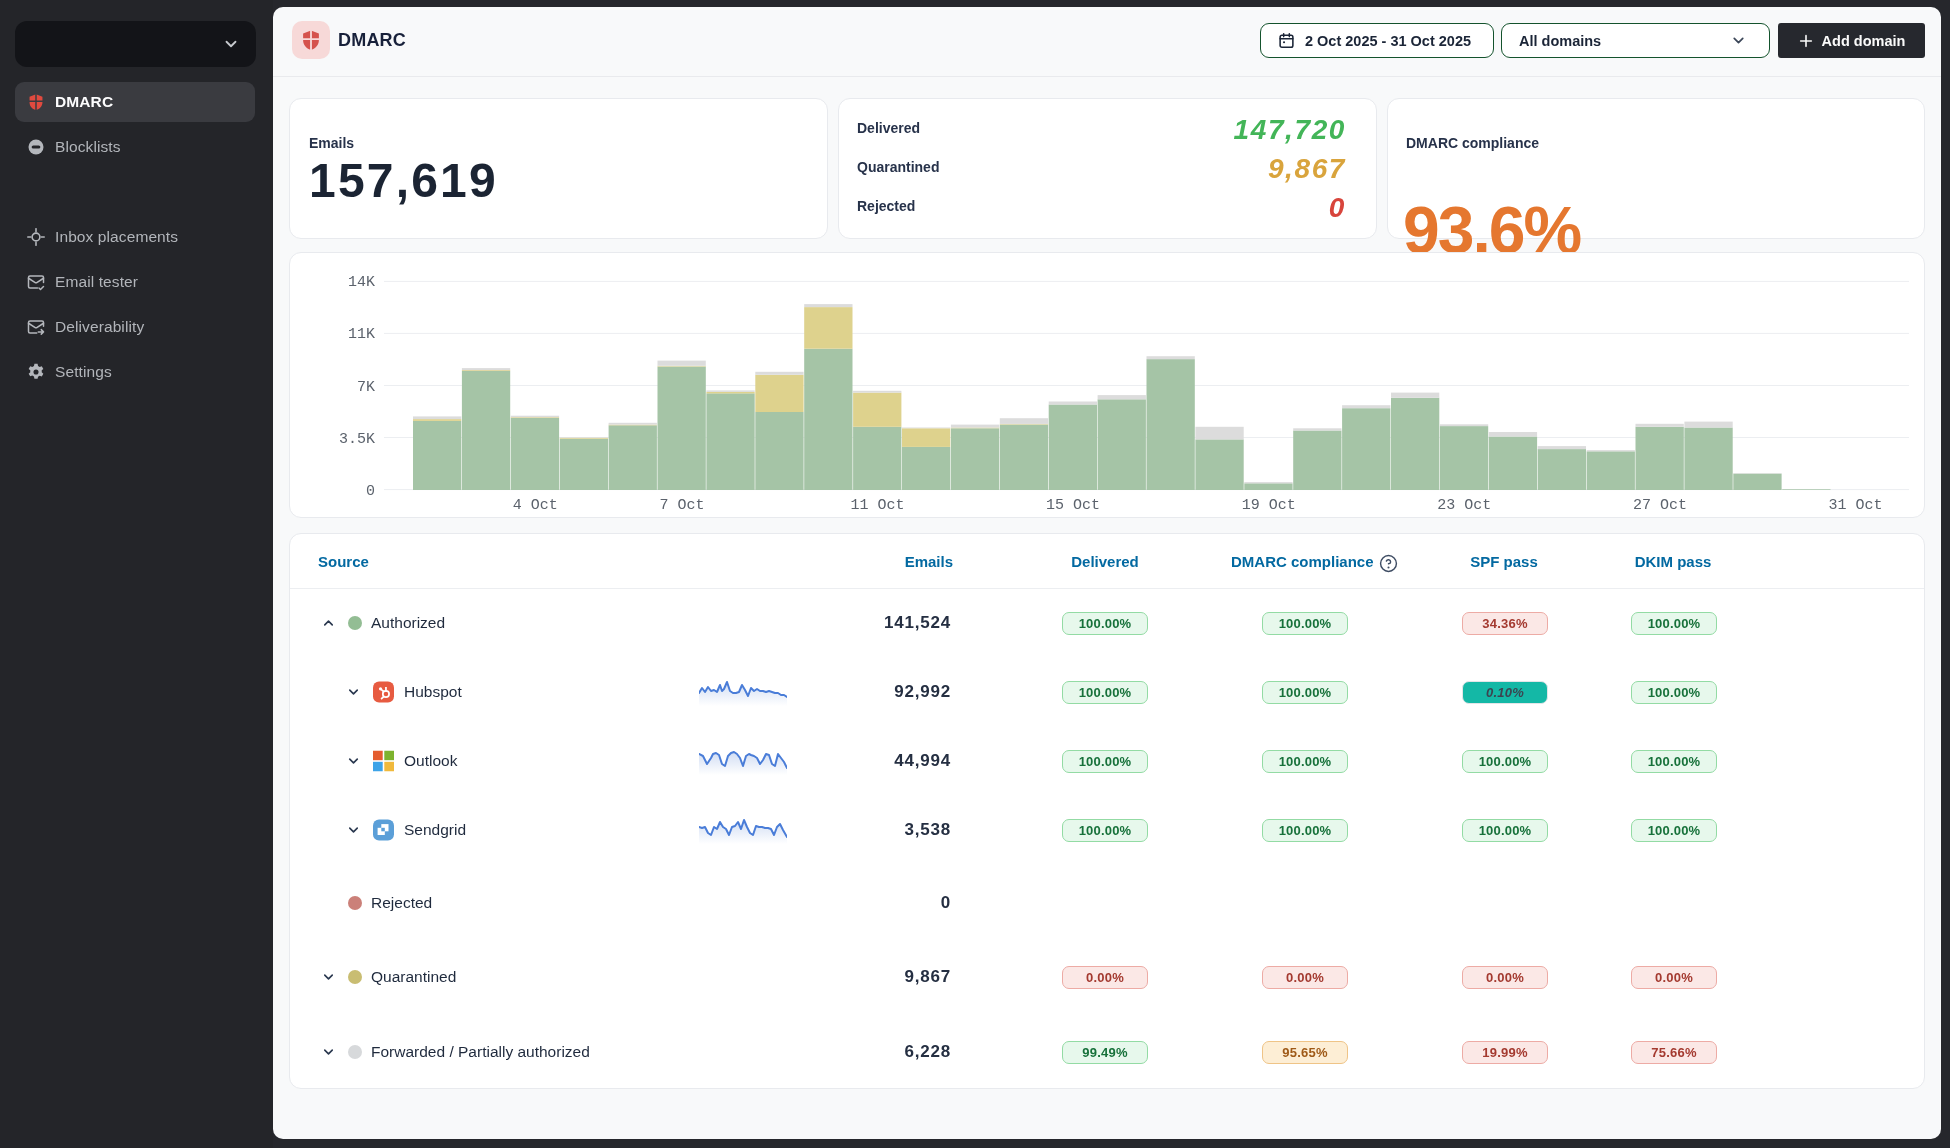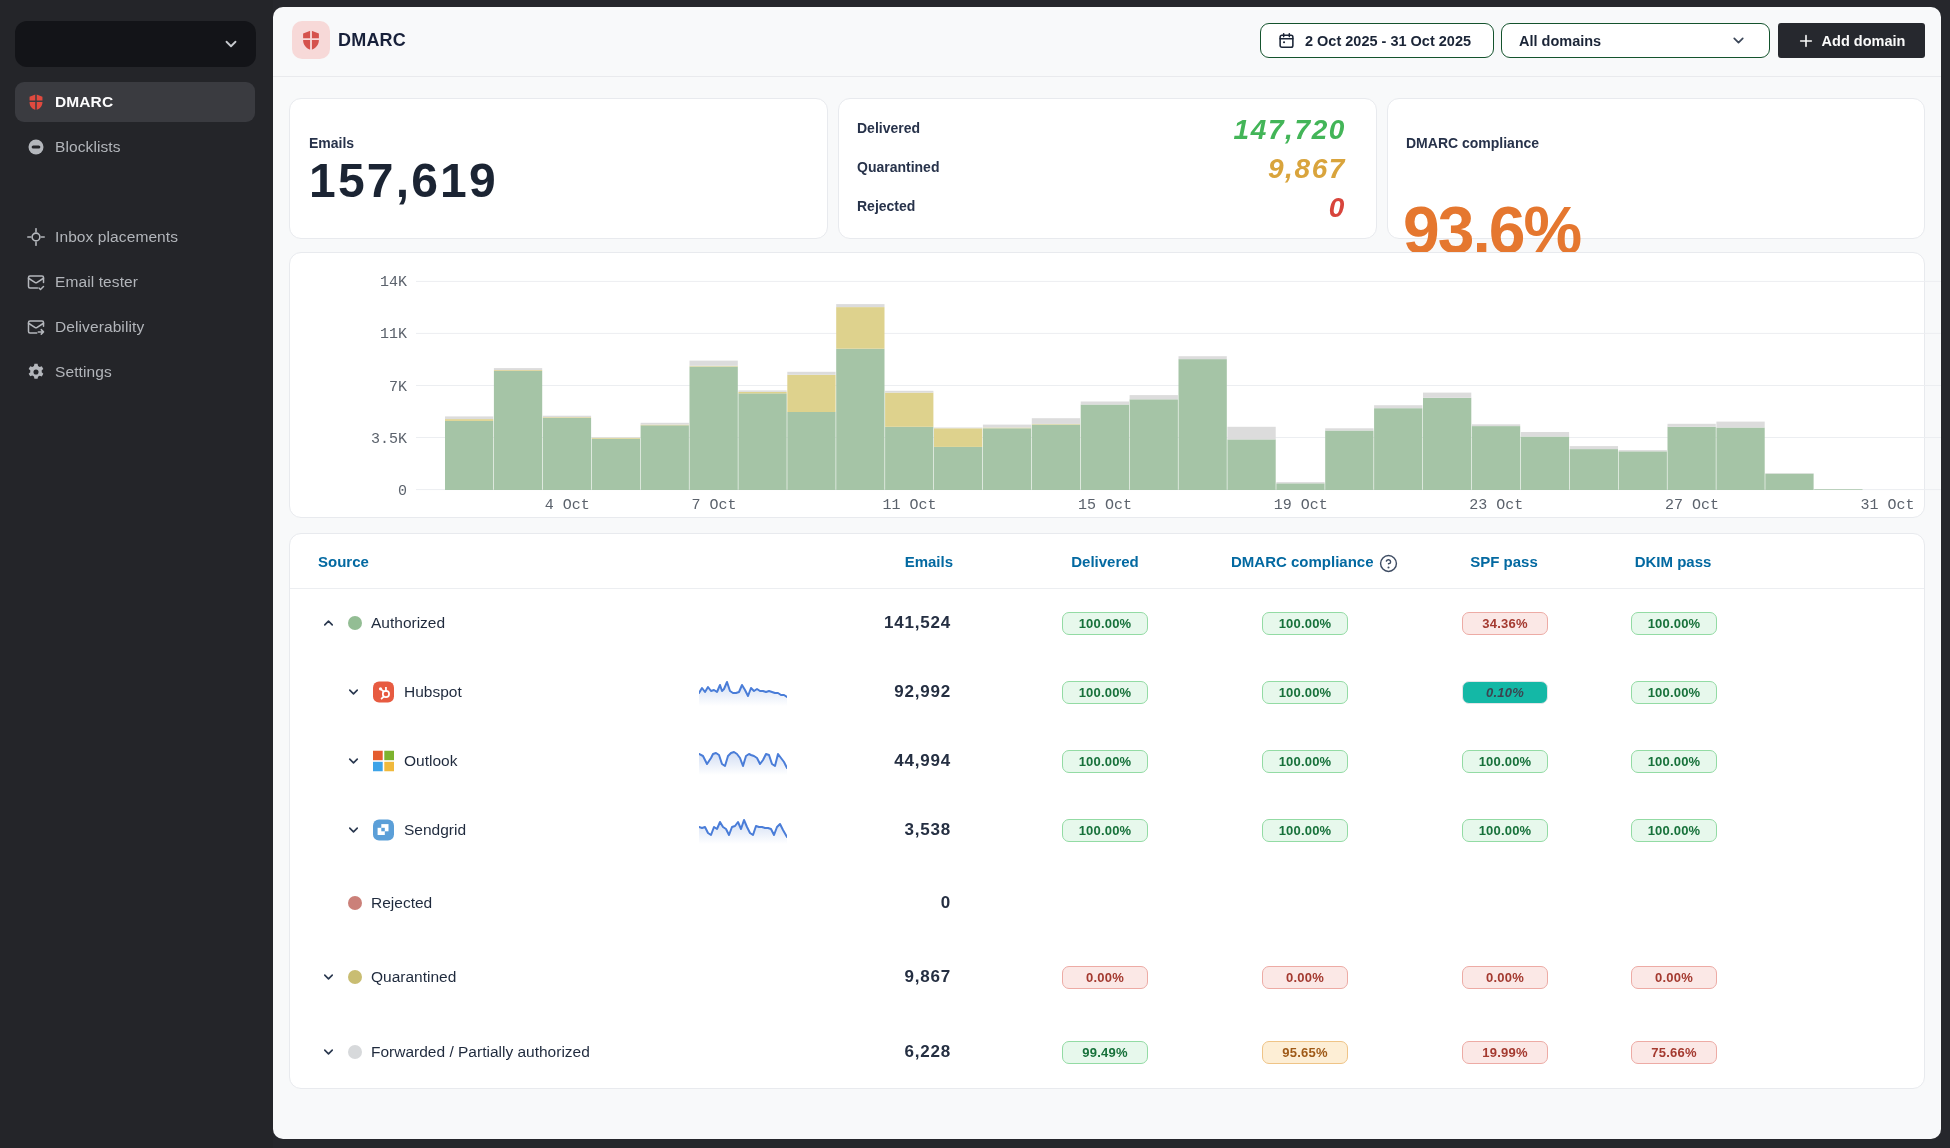--- a/index.html
+++ b/index.html
@@ -21,21 +21,21 @@
 #htitle { position:absolute; left:65px; top:23px; font-size:18px; font-weight:700; color:#18213a; letter-spacing:.2px; }
 .btn { position:absolute; top:16px; height:35px; background:#fff; border:1px solid #14532d; border-radius:9px; display:flex; align-items:center; font-size:14.5px; font-weight:600; color:#1b2537; }
 #adddom { position:absolute; top:16px; left:1505px; width:147px; height:35px; background:#26282e; border-radius:3px; color:#fafafa; font-size:14.5px; font-weight:600; display:flex; align-items:center; justify-content:center; gap:8px; }
 
 .card { position:absolute; background:#fff; border:1px solid #e8eaee; border-radius:12px; }
 .clabel { position:absolute; font-size:14px; font-weight:700; color:#27324a; }
 .bignum { position:absolute; font-size:48px; font-weight:800; color:#1b2433; letter-spacing:2.2px; }
 .r2lab { position:absolute; left:18px; font-size:14px; font-weight:700; color:#27324a; }
 .r2val { position:absolute; right:30px; font-size:28px; font-weight:700; letter-spacing:1.6px;font-style:italic; }
 
-#chart { position:absolute; left:16px; top:245px; width:1636px; height:266px; background:#fff; border:1px solid #e8eaee; border-radius:12px;padding-left:32px; }
+#chart { position:absolute; left:16px; top:245px; width:1636px; height:266px; background:#fff; border:1px solid #e8eaee; border-radius:12px; }
 .ax { font-family:"Liberation Mono", monospace; font-size:15px; fill:#5b626c; }
 
 #tbl { position:absolute; left:16px; top:526px; width:1636px; height:556px; background:#fff; border:1px solid #e8eaee; border-radius:12px; }
 .th { position:absolute; top:19px; font-size:15px; font-weight:700; color:#0369a1; }
 #thr { position:absolute; left:0; top:54px; width:1634px; height:1px; background:#eceef1; }
 .rowlab { position:absolute; font-size:15.5px; font-weight:500; color:#1f2a3d; transform:translateY(-50%); }
 .dot { position:absolute; width:14px; height:14px; border-radius:50%; transform:translateY(-50%); }
 .chev { position:absolute; transform:translateY(-50%); }
 .numv { position:absolute; width:120px; text-align:right; font-size:17px; font-weight:700; color:#252f42; transform:translateY(-50%); letter-spacing:0.8px; }
 .bdg { position:absolute; width:86px; height:23px; border-radius:7px; font-size:13px; font-weight:700; display:flex; align-items:center; justify-content:center; letter-spacing:.2px; }

